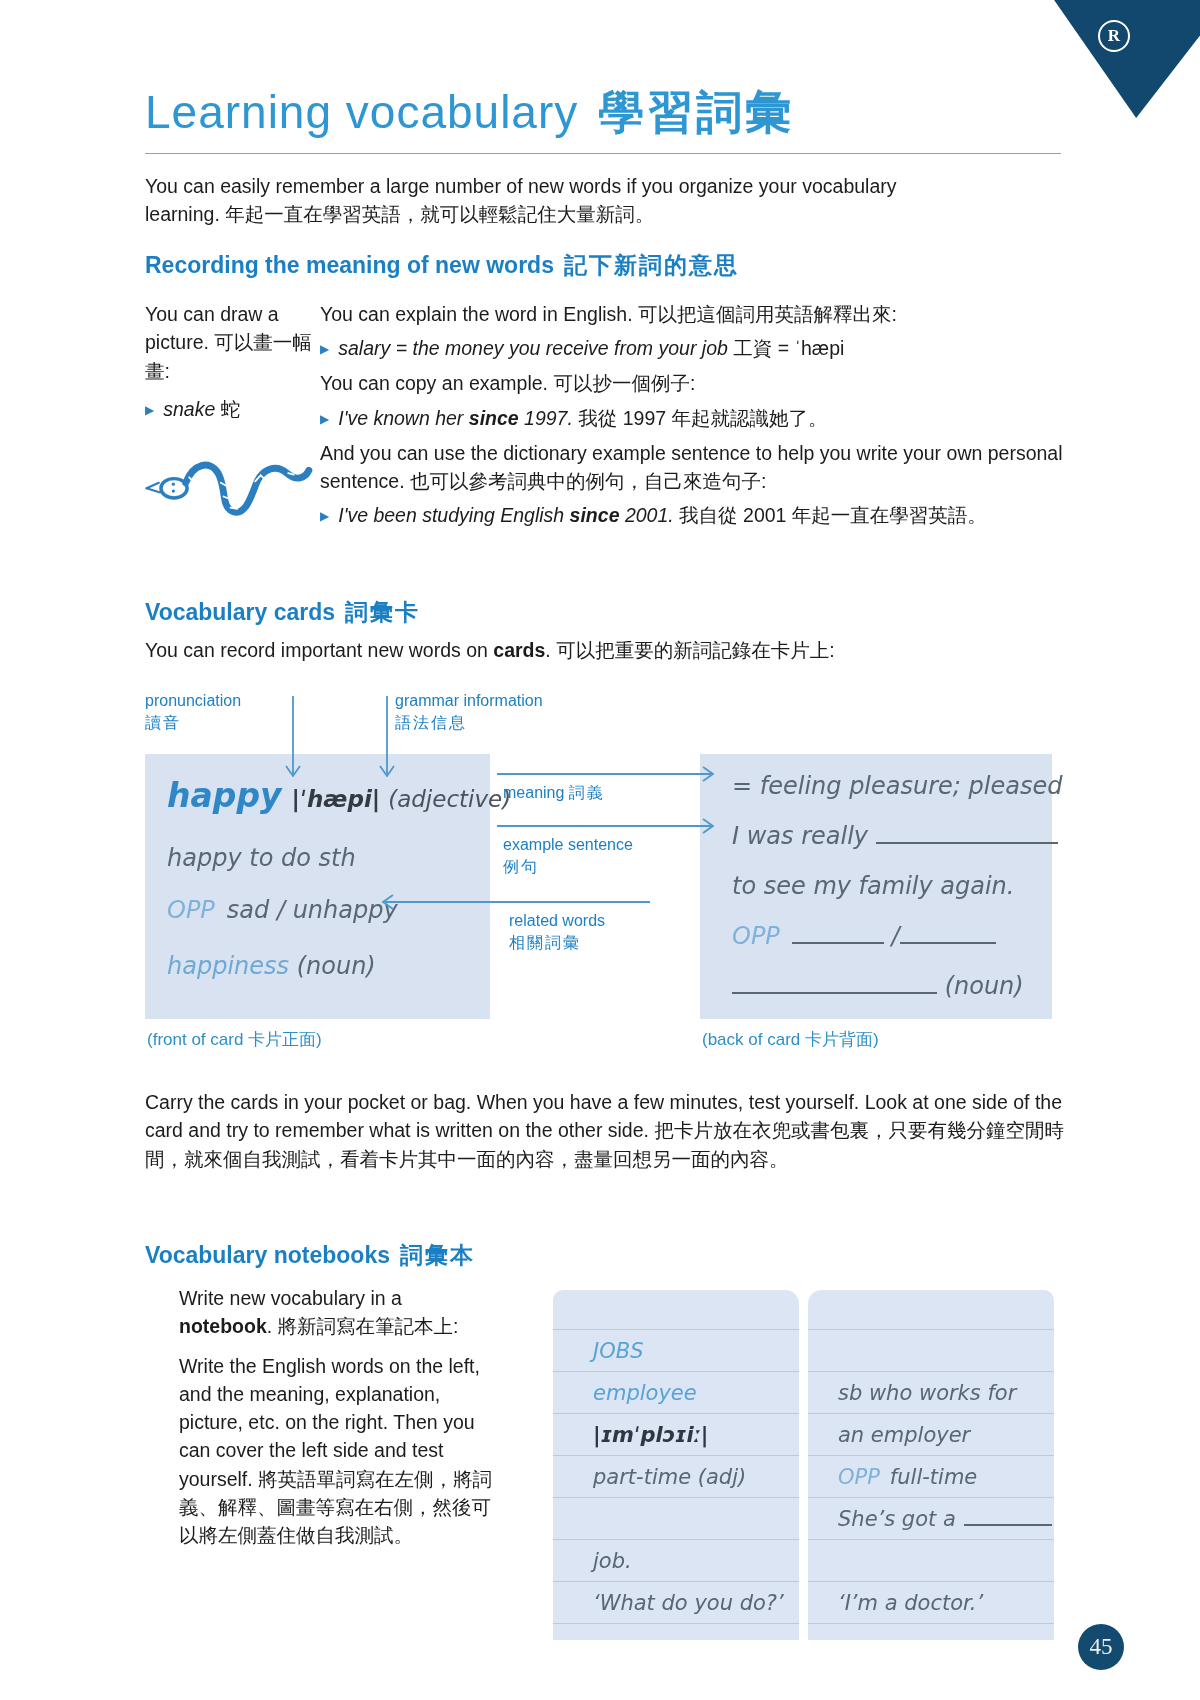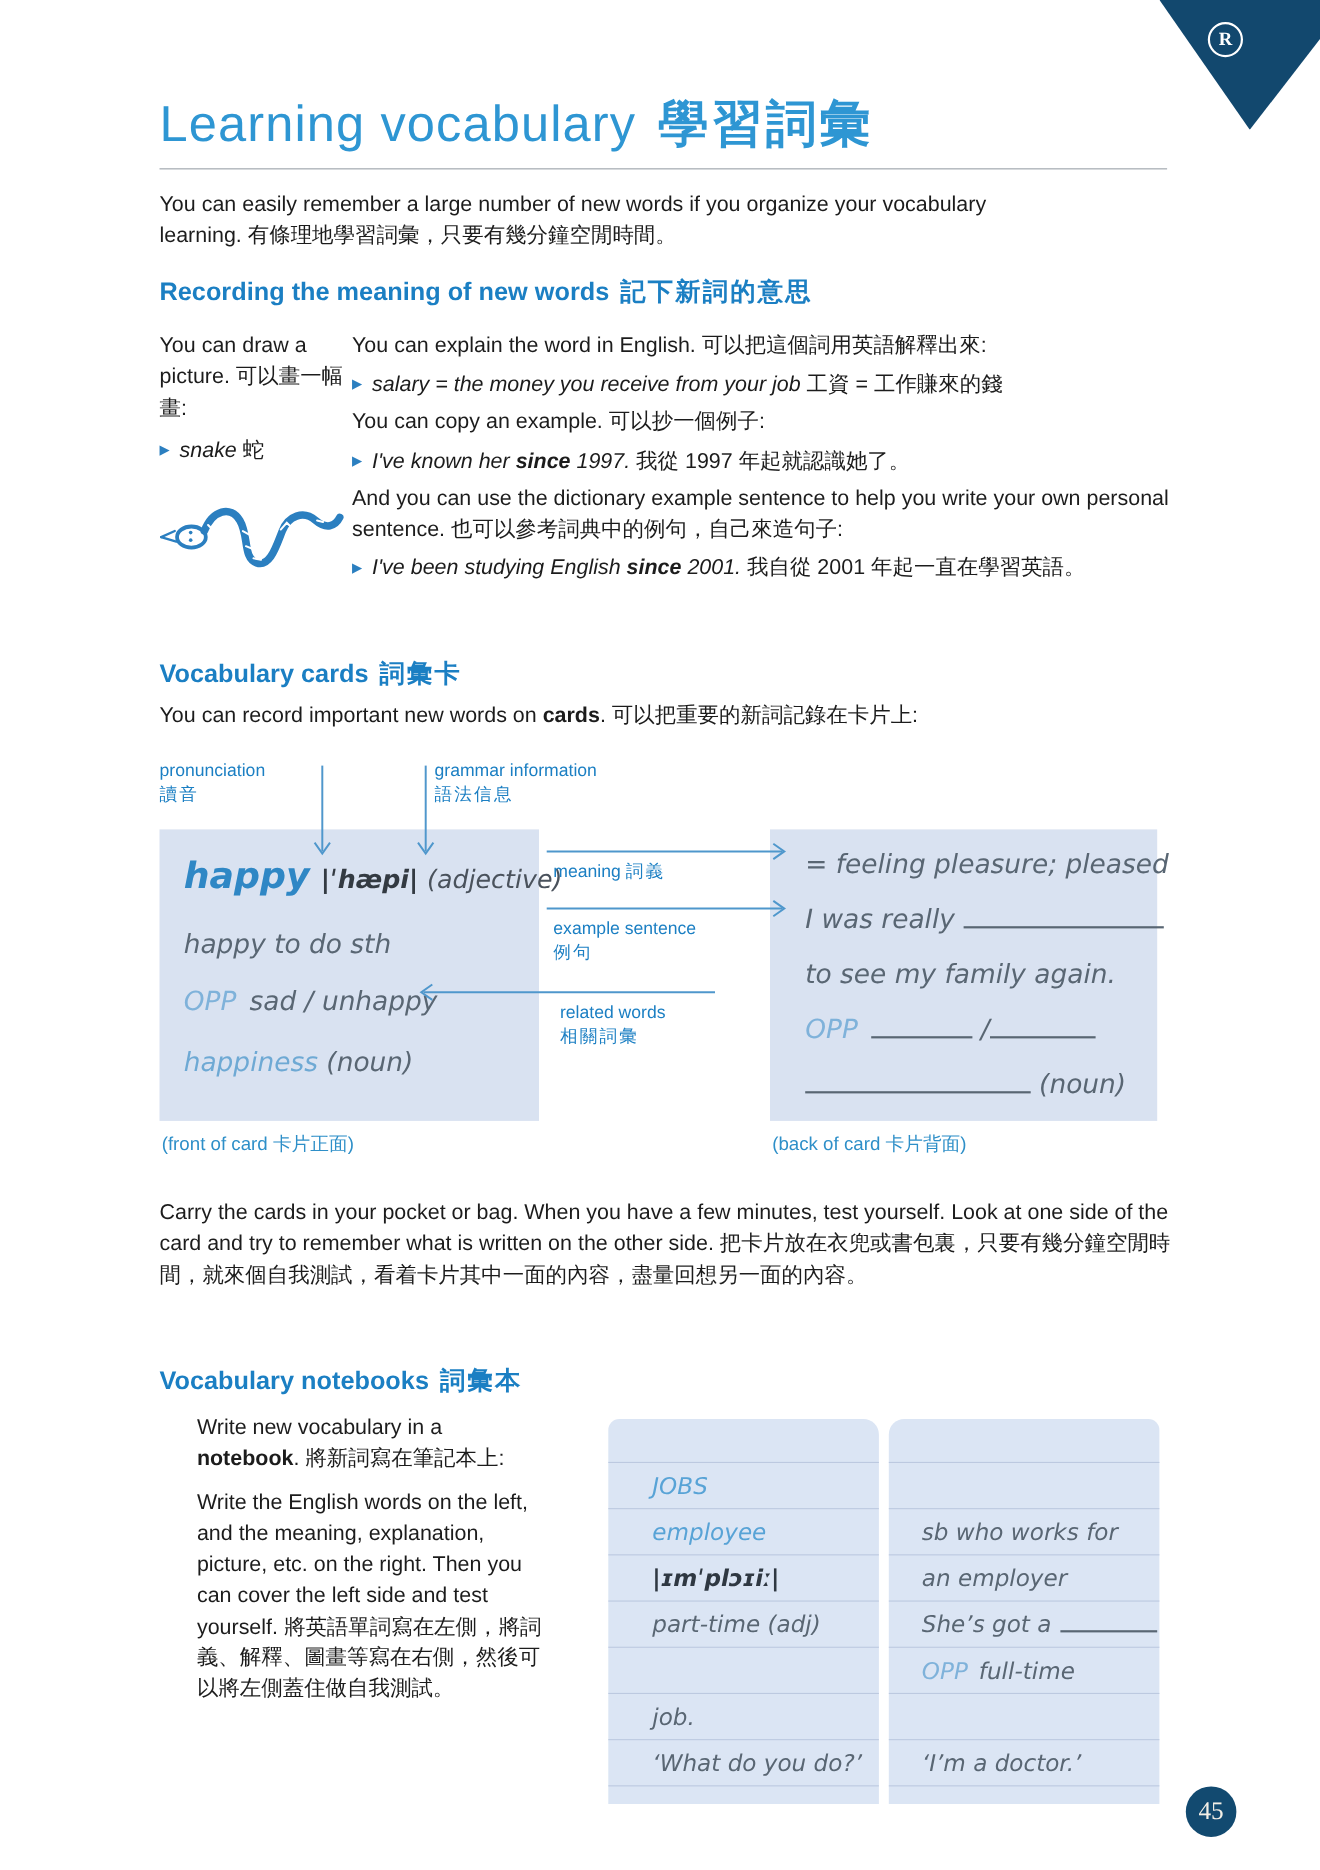--- a/index.html
+++ b/index.html
@@ -104,21 +104,21 @@
   <div class="ribbon">
     <div class="ribbon-badge">R</div>
   </div>
 
   <div class="title">
     <span>Learning vocabulary</span><span class="zh">學習詞彙</span>
   </div>
   <div class="rule"></div>
 
   <p class="para intro">
-    <span>You can easily remember a large number of new words if you organize your vocabulary learning.</span><span class="zh"> 有條理地學習詞彙，只要有幾分鐘空閒時間。</span>
+    <span>You can easily remember a large number of new words if you organize your vocabulary learning.</span><span class="zh"> 年起一直在學習英語，就可以輕鬆記住大量新詞。</span>
   </p>
 
   <h2 class="h2-recording">
     <span>Recording the meaning of new words</span><span class="zh">記下新詞的意思</span>
   </h2>
 
   <div class="rec-left">
     <p class="para">
       <span>You can draw a picture.</span><span class="zh"> 可以畫一幅畫:</span>
     </p>
@@ -136,21 +136,21 @@
         <path d="M70,44 l7,7 l8,-9 l8,9 l8,-9 l7,8 M116,52 l9,5 M120,72 l10,4 M130,88 l10,2 M166,50 l8,-9 l8,8 l8,-9 l8,7 M214,38 l8,2" stroke="#ffffff" stroke-width="2.6"></path>
       </g>
     </svg>
   </div>
 
   <div class="rec-right">
     <p class="para">
       <span>You can explain the word in English.</span><span class="zh"> 可以把這個詞用英語解釋出來:</span>
     </p>
     <p class="ex">
-      <span class="tri">▶</span><span class="it">salary = the money you receive from your job</span><span class="zh">  工資 = 工作賺來的錢</span>
+      <span class="tri">▶</span><span class="it">salary = the money you receive from your job</span><span class="zh">  工資 = ˈhæpi</span>
     </p>
     <p class="para">
       <span>You can copy an example.</span><span class="zh"> 可以抄一個例子:</span>
     </p>
     <p class="ex">
       <span class="tri">▶</span><span class="it">I've known her </span><span class="itb">since</span><span class="it"> 1997.</span><span class="zh"> 我從 1997 年起就認識她了。</span>
     </p>
     <p class="para">
       <span>And you can use the dictionary example sentence to help you write your own personal sentence.</span><span class="zh"> 也可以參考詞典中的例句，自己來造句子:</span>
     </p>
@@ -263,24 +263,24 @@
       <div class="nb-row">job.</div>
       <div class="nb-row">‘What do you do?’</div>
       <div class="nb-foot"></div>
     </div>
     <div class="nb-page nb-page-r">
       <div class="nb-head"></div>
       <div class="nb-row"></div>
       <div class="nb-row">sb who works for</div>
       <div class="nb-row">an employer</div>
       <div class="nb-row">
+        <span class="nb-opp">OPP</span><span>full-time</span>
+      </div>
+      <div class="nb-row">
         <span>She’s got a</span><span class="nb-bl"></span>
-      </div>
-      <div class="nb-row">
-        <span class="nb-opp">OPP</span><span>full-time</span>
       </div>
       <div class="nb-row"></div>
       <div class="nb-row">‘I’m a doctor.’</div>
       <div class="nb-foot"></div>
     </div>
   </div>
 
   <div class="page-badge">45</div>
 
 </div>

